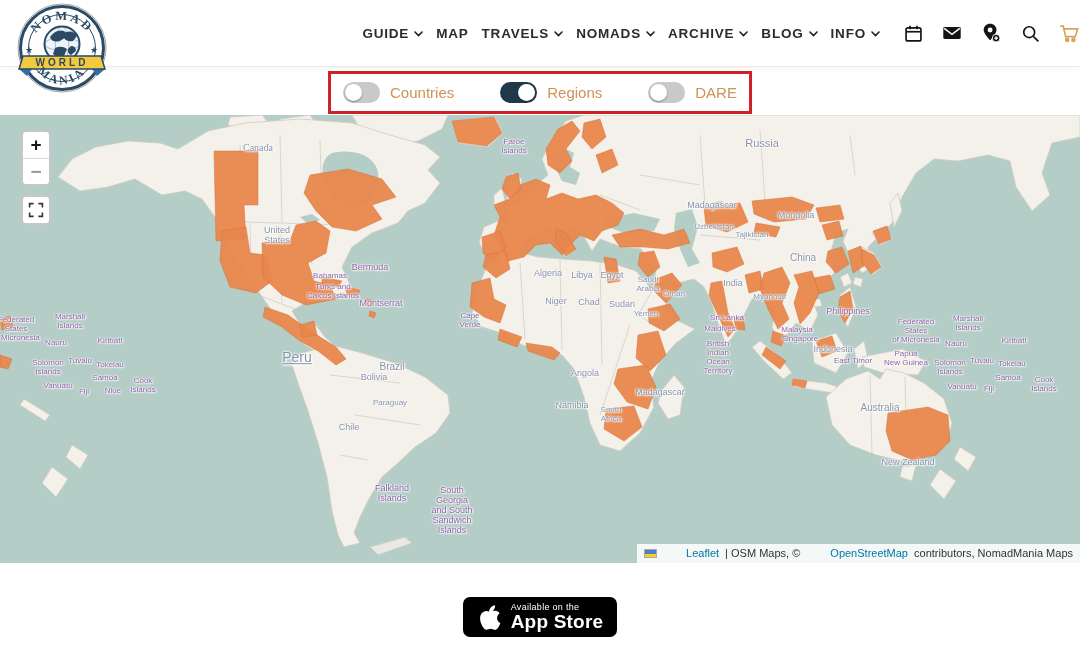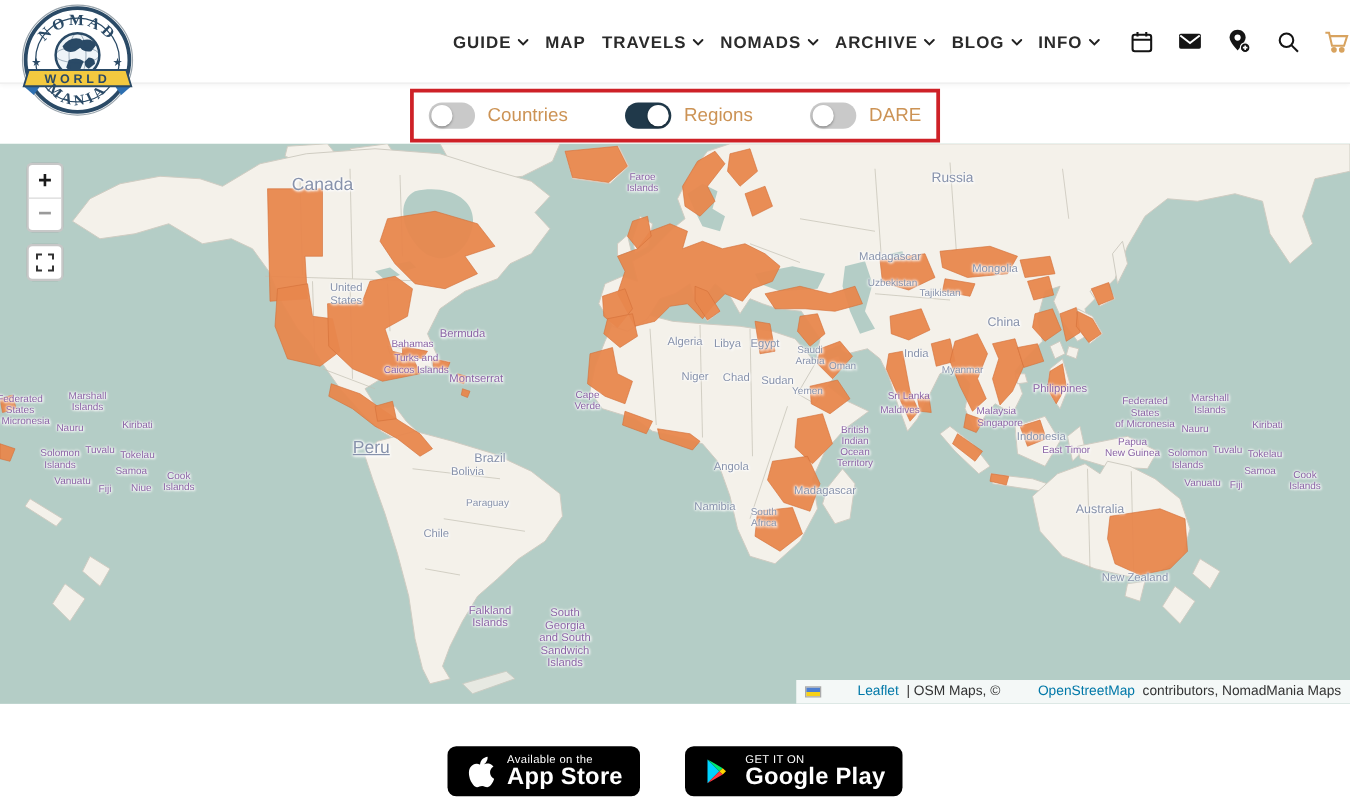--- a/index.html
+++ b/index.html
@@ -362,21 +362,21 @@
         <div class="maplabel" style="left: 48px; top: 253px; font-size: 8px;">Solomon
 Islands</div>
         <div class="maplabel" style="left: 80px; top: 246px; font-size: 8px;">Tuvalu</div>
         <div class="maplabel" style="left: 110px; top: 250px; font-size: 8px;">Tokelau</div>
         <div class="maplabel" style="left: 105px; top: 263px; font-size: 8px;">Samoa</div>
         <div class="maplabel" style="left: 58px; top: 271px; font-size: 8px;">Vanuatu</div>
         <div class="maplabel" style="left: 84px; top: 277px; font-size: 8px;">Fiji</div>
         <div class="maplabel" style="left: 113px; top: 276px; font-size: 8px;">Niue</div>
         <div class="maplabel" style="left: 143px; top: 271px; font-size: 8px;">Cook
 Islands</div>
-        <div class="maplabel big" style="left: 258px; top: 33px; font-size: 14px;">Canada</div>
+        <div class="maplabel big" style="left: 258px; top: 33px; font-size: 10px; font-family: Liberation Serif, serif;">Canada</div>
         <div class="maplabel big" style="left: 277px; top: 120px; font-size: 9px;">United
 States</div>
         <div class="maplabel" style="left: 370px; top: 152px; font-size: 9px;">Bermuda</div>
         <div class="maplabel" style="left: 330px; top: 161px; font-size: 8px;">Bahamas</div>
         <div class="maplabel" style="left: 333px; top: 177px; font-size: 8px;">Turks and
 Caicos Islands</div>
         <div class="maplabel" style="left: 381px; top: 188px; font-size: 9px;">Montserrat</div>
         <div class="maplabel big" style="left: 392px; top: 252px; font-size: 10px;">Brazil</div>
         <div class="maplabel big" style="left: 297px; top: 243px; font-size: 14px; text-decoration: underline;">Peru</div>
         <div class="maplabel big" style="left: 374px; top: 262px; font-size: 9px;">Bolivia</div>
@@ -411,21 +411,21 @@
         <div class="maplabel big" style="left: 762px; top: 28px; font-size: 11px;">Russia</div>
         <div class="maplabel big" style="left: 712px; top: 90px; font-size: 9px;">Madagascar</div>
         <div class="maplabel big" style="left: 714px; top: 112px; font-size: 8px;">Uzbekistan</div>
         <div class="maplabel big" style="left: 752px; top: 120px; font-size: 8px;">Tajikistan</div>
         <div class="maplabel big" style="left: 796px; top: 100px; font-size: 9px;">Mongolia</div>
         <div class="maplabel big" style="left: 803px; top: 143px; font-size: 10px;">China</div>
         <div class="maplabel big" style="left: 733px; top: 168px; font-size: 9px;">India</div>
         <div class="maplabel big" style="left: 770px; top: 182px; font-size: 8px;">Myanmar</div>
         <div class="maplabel" style="left: 727px; top: 203px; font-size: 8px;">Sri Lanka</div>
         <div class="maplabel" style="left: 720px; top: 214px; font-size: 8px;">Maldives</div>
-        <div class="maplabel" style="left: 684px; top: 243px; font-size: 8px;">British
+        <div class="maplabel" style="left: 718px; top: 243px; font-size: 8px;">British
 Indian
 Ocean
 Territory</div>
         <div class="maplabel" style="left: 848px; top: 196px; font-size: 9px;">Philippines</div>
         <div class="maplabel" style="left: 797px; top: 215px; font-size: 8px; text-align: center;">Malaysia</div>
         <div class="maplabel" style="left: 800px; top: 224px; font-size: 8px;">Singapore</div>
         <div class="maplabel big" style="left: 833px; top: 234px; font-size: 9px;">Indonesia</div>
         <div class="maplabel" style="left: 853px; top: 246px; font-size: 8px;">East Timor</div>
         <div class="maplabel" style="left: 906px; top: 244px; font-size: 8px;">Papua
 New Guinea</div>
@@ -468,27 +468,15 @@
   <div class="badges">
     <div class="badge">
       <svg width="24" height="28" viewBox="0 0 20 24">
         <path fill="#fff" d="M13.9,6.2c0.9-1.1,1.5-2.6,1.3-4.2c-1.3,0.1-2.9,0.9-3.8,2c-0.8,1-1.5,2.5-1.3,4C11.6,8.1,12.9,7.3,13.9,6.2z M16.9,12.9c0-2.7,2.2-4,2.3-4.1c-1.2-1.8-3.2-2.1-3.9-2.1c-1.7-0.2-3.2,1-4.1,1-0.9,0-2.1-1-3.5-0.9C6,6.8,4.3,7.9,3.3,9.5c-1.9,3.2-0.5,8.1,1.3,10.8c0.9,1.3,2,2.8,3.4,2.7c1.3-0.1,1.9-0.9,3.5-0.9c1.6,0,2.1,0.9,3.5,0.9c1.4,0,2.4-1.3,3.3-2.7c1-1.5,1.4-3,1.4-3.1C19.7,17.1,16.9,16,16.9,12.9z"></path>
       </svg>
       <div class="btxt">
         <span class="tag">Available on the</span>
         <span class="name">App Store</span>
       </div>
     </div>
-    <div class="badge">
-      <svg width="24" height="26" viewBox="0 0 24 24">
-        <path fill="#00d2ff" d="M4,2.5 V21.5 L13.5,12 Z"></path>
-        <path fill="#00e96e" d="M4,2.5 L16.2,9.5 L13.5,12 Z"></path>
-        <path fill="#ff3a44" d="M4,21.5 L16.2,14.5 L13.5,12 Z"></path>
-        <path fill="#ffd500" d="M16.2,9.5 L18.8,12 L16.2,14.5 L13.5,12 Z"></path>
-      </svg>
-      <div class="btxt">
-        <span class="tag">GET IT ON</span>
-        <span class="name">Google Play</span>
-      </div>
-    </div>
   </div>
 
 </div>
 
 </body></html>

